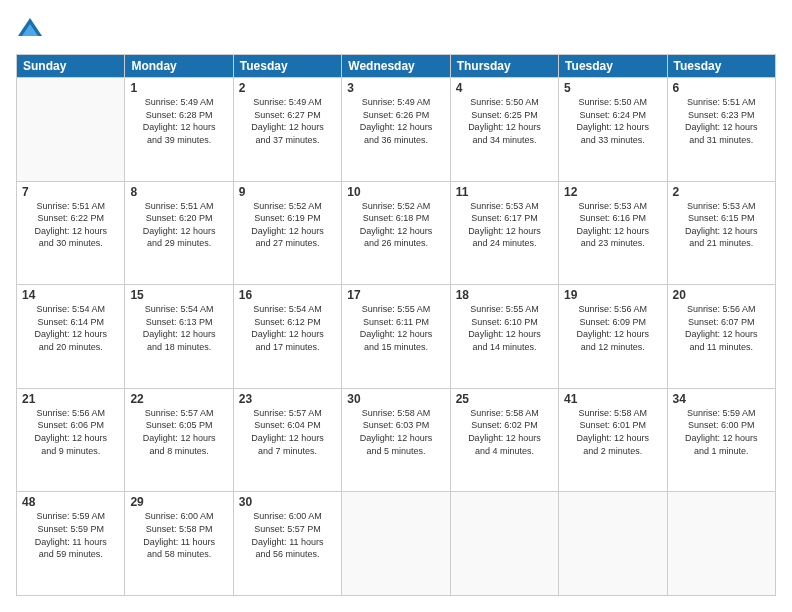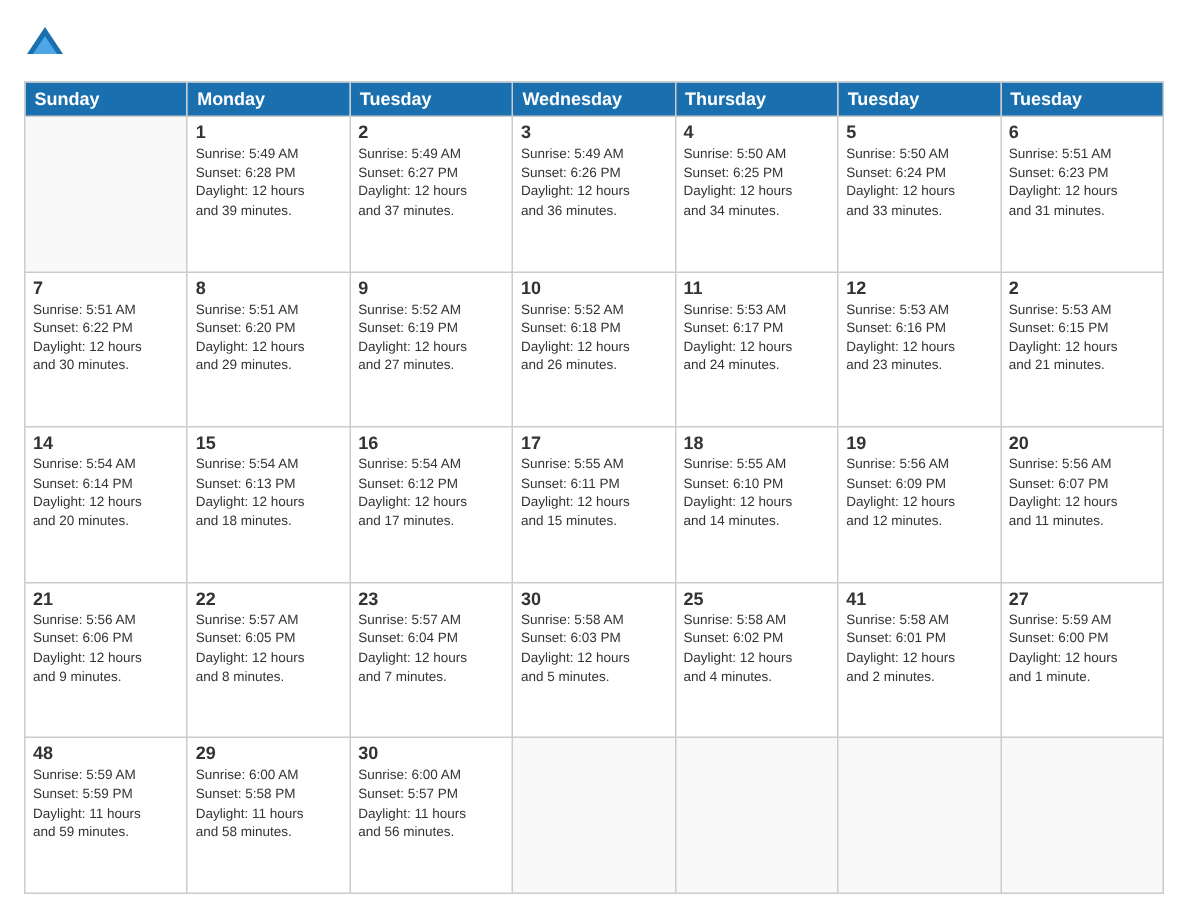--- a/index.html
+++ b/index.html
@@ -84,20 +84,21 @@
       font-size: 12px;
       font-weight: bold;
       color: #333;
       display: block;
       margin-bottom: 1px;
     }
     .day-info {
       font-size: 9px;
       color: #333;
       line-height: 1.4;
+      text-align: center;
     }
     .empty-cell {
       background: #f9f9f9;
     }
   </style>
 </head>
 <body>
 
 <div class="page">
   <div class="header">
@@ -314,21 +315,21 @@
 and 4 minutes.</div>
           </td>
           <td>
             <span class="day-num">41</span>
             <div class="day-info" style="white-space: pre-line;">Sunrise: 5:58 AM
 Sunset: 6:01 PM
 Daylight: 12 hours
 and 2 minutes.</div>
           </td>
           <td>
-            <span class="day-num">27</span>
+            <span class="day-num">34</span>
             <div class="day-info" style="white-space: pre-line;">Sunrise: 5:59 AM
 Sunset: 6:00 PM
 Daylight: 12 hours
 and 1 minute.</div>
           </td>
         </tr>
         <tr>
           <td>
             <span class="day-num">48</span>
             <div class="day-info" style="white-space: pre-line;">Sunrise: 5:59 AM

